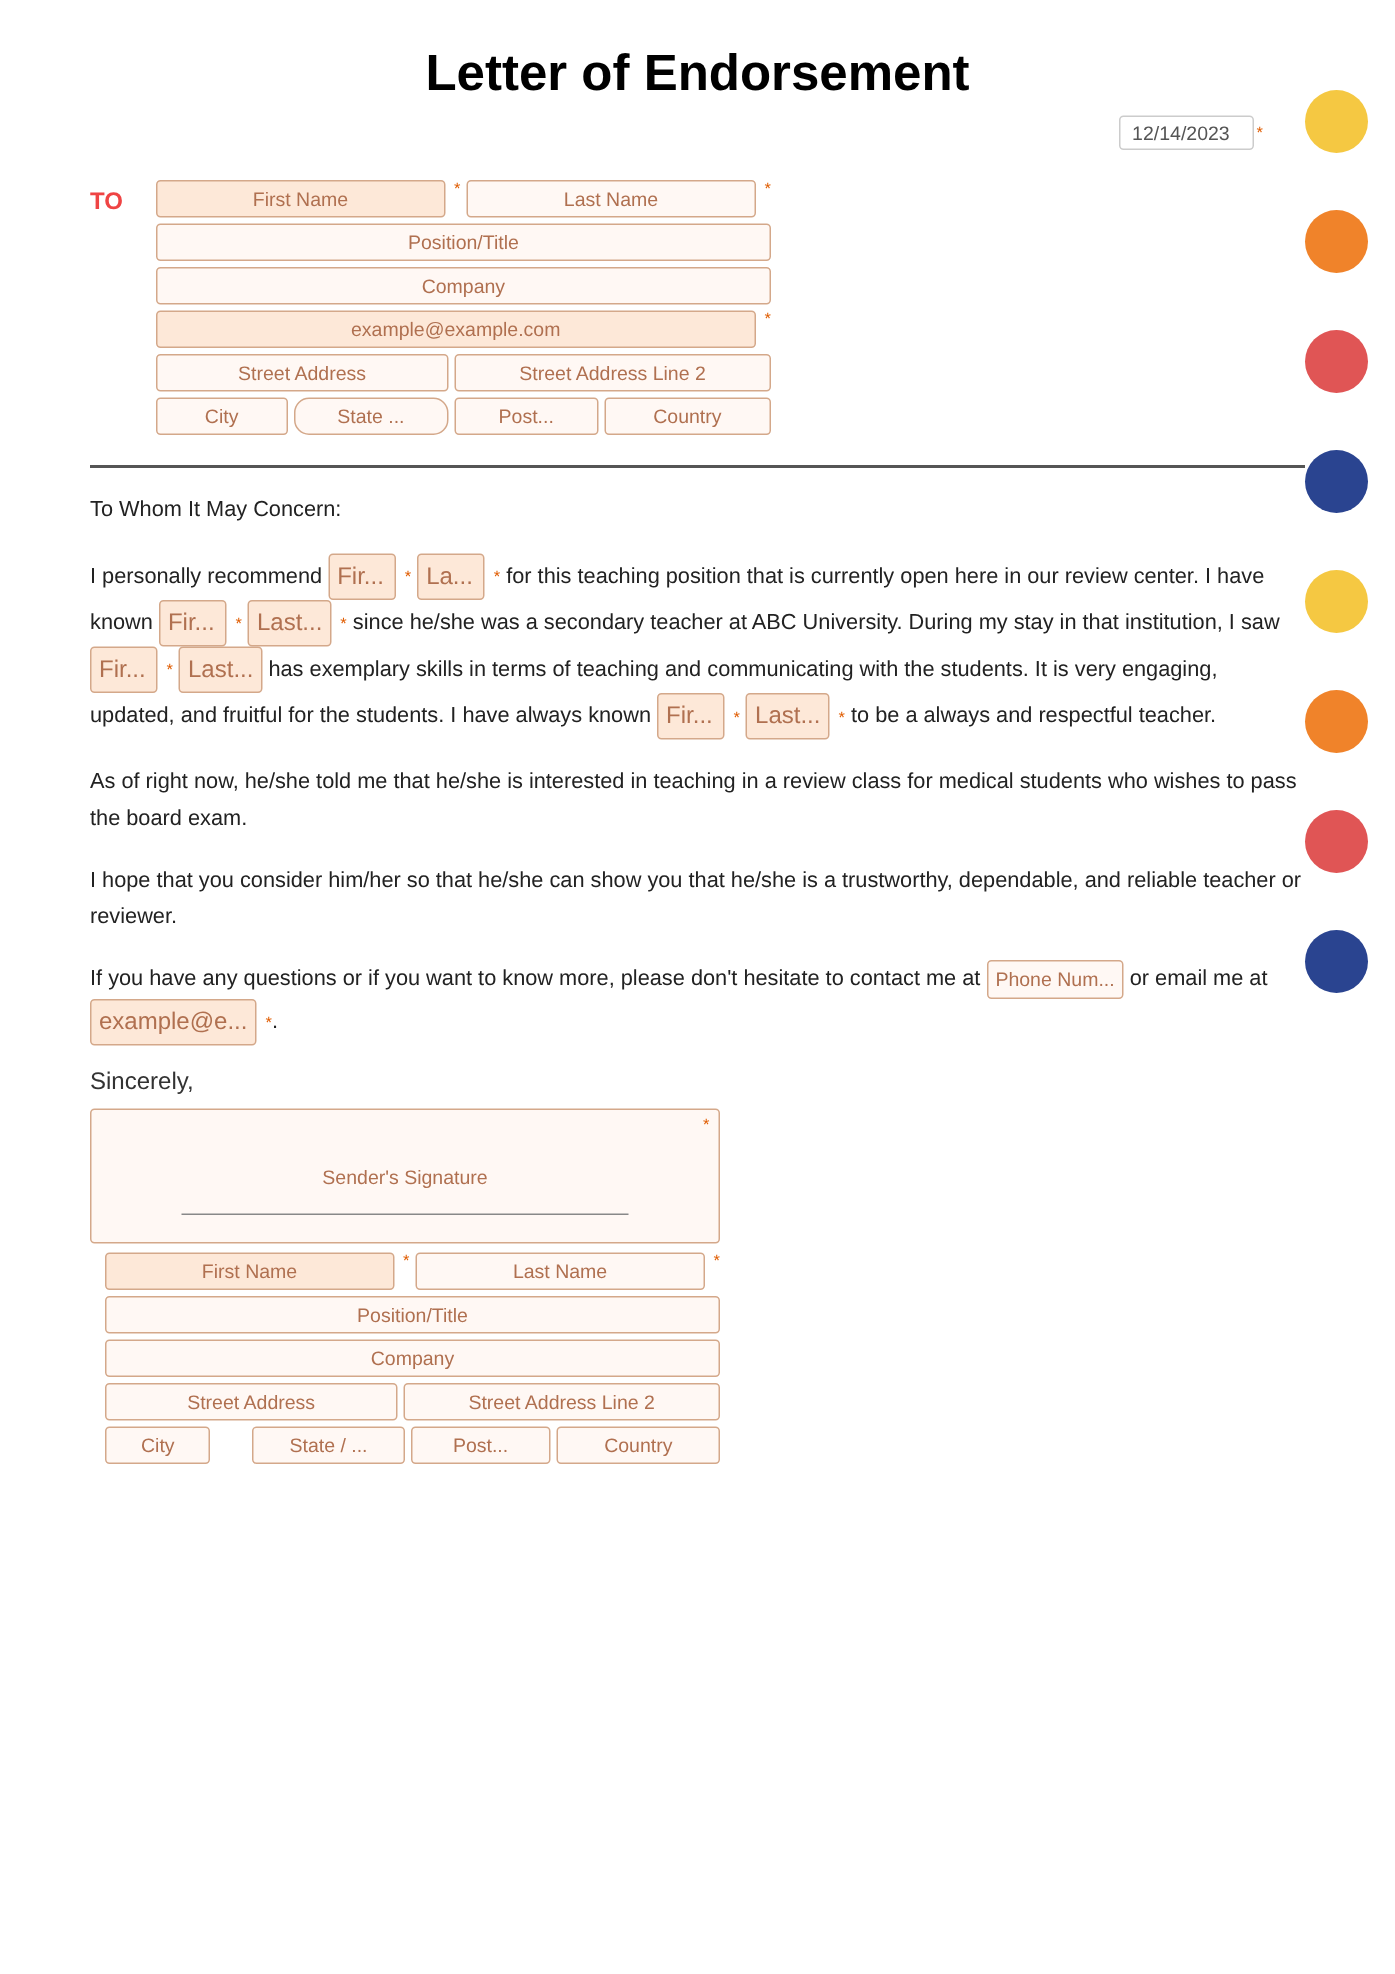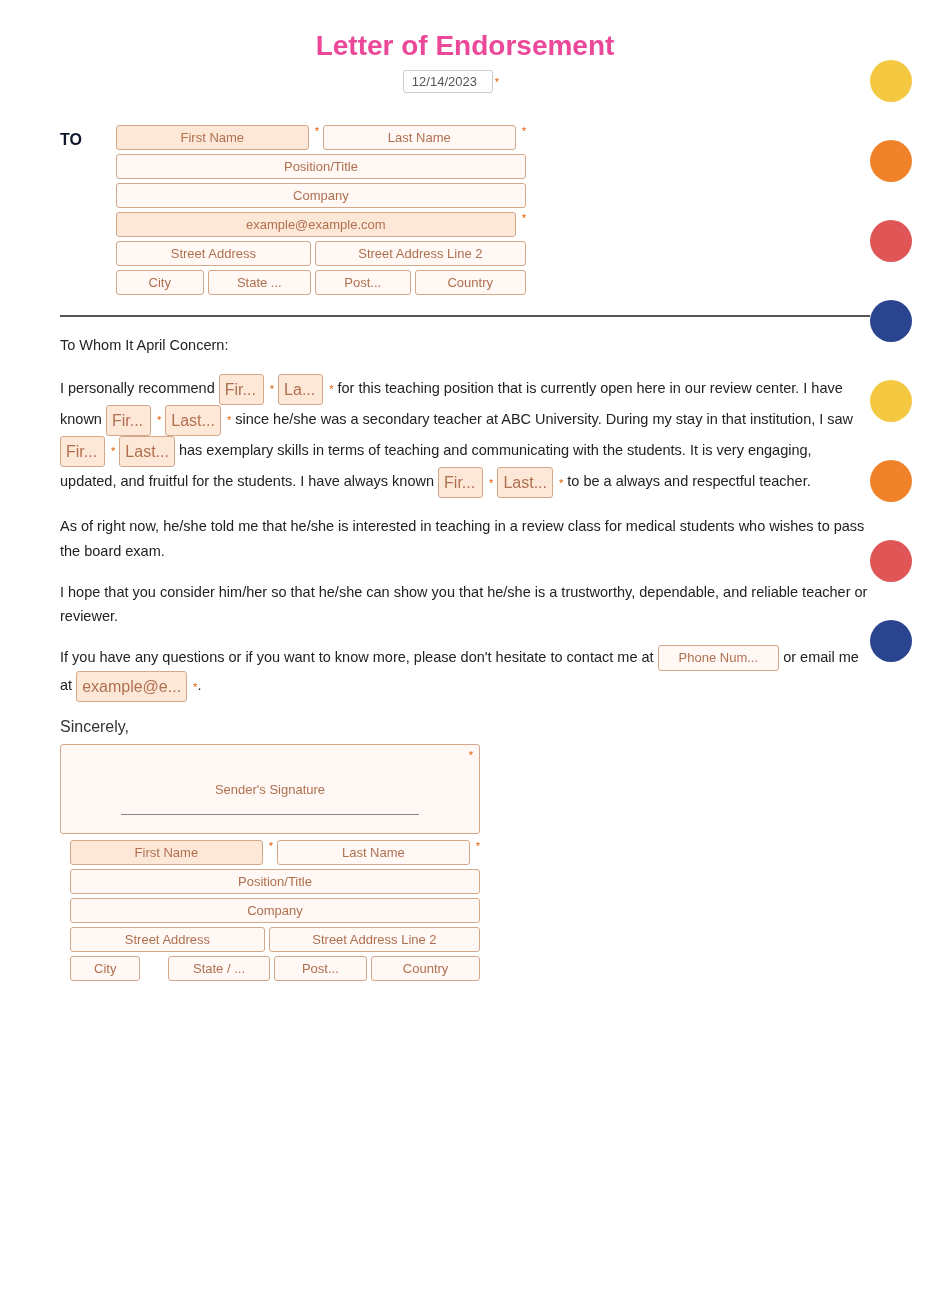--- a/index.html
+++ b/index.html
@@ -8,31 +8,31 @@
       background: #fff;
       width: 930px;
       min-height: 1316px;
       position: relative;
       padding: 30px 60px 40px 60px;
       color: #333;
     }
 
     .page-title {
       text-align: center;
-      font-size: 28px;
+      font-size: 34px;
       font-weight: bold;
-      color: #ec4899;
+      color: #000000;
       margin-bottom: 8px;
     }
 
     .date-row {
       display: flex;
-      justify-content: center;
+      justify-content: flex-end;
       align-items: center;
-      margin-bottom: 32px;
+      margin-bottom: 20px;
       padding-right: 28px;
     }
 
     .date-field {
       border: 1px solid #ccc;
       border-radius: 3px;
       padding: 3px 8px;
       font-size: 13px;
       color: #555;
       min-width: 90px;
@@ -68,22 +68,22 @@
     
     .to-section {
       display: flex;
       align-items: flex-start;
       margin-bottom: 20px;
     }
 
     .to-label {
       font-weight: bold;
       font-size: 16px;
-      color: #0f172a;
-      margin-right: 24px;
+      color: #ef4444;
+      margin-right: 12px;
       padding-top: 6px;
     }
 
     .address-fields {
       display: flex;
       flex-direction: column;
       gap: 4px;
       width: 420px;
     }
 
@@ -134,21 +134,21 @@
       background: #fde8d8;
       vertical-align: middle;
       min-width: 45px;
     }
 
     .inline-field-white {
       display: inline-flex;
       align-items: center;
       border: 1px solid #d4a88a;
       border-radius: 3px;
-      padding: 1px 20px;
+      padding: 1px 5px;
       font-size: 13px;
       color: #b07050;
       background: #fff8f4;
       vertical-align: middle;
       min-width: 85px;
     }
 
     
     .sincerely {
       font-size: 16px;
@@ -241,31 +241,31 @@
     </div>
 
 
     <div class="field-row">
       <span class="input-field" style="width:48%;">Street Address</span>
       <span class="input-field" style="width:52%;">Street Address Line 2</span>
     </div>
 
     <div class="field-row">
       <span class="input-field" style="width:22%;">City</span>
-      <span class="input-field" style="width:26%;">State ...</span>
+      <span class="input-field" style="width:26%;border-radius:10px;">State ...</span>
       <span class="input-field" style="width:24%;">Post...</span>
       <span class="input-field" style="width:28%;">Country</span>
     </div>
   </div>
 </div>
 
 <hr class="divider">
 
 <p class="body-text">
-  <span>To Whom It April Concern:</span>
+  <span>To Whom It May Concern:</span>
 </p>
 
 <p class="body-text">
   <span>I personally recommend </span>
   <span class="inline-field">Fir...</span>
   <span class="required-star">*</span>
   <span class="inline-field">La...</span>
   <span class="required-star">*</span>
   <span> for this teaching position that is currently open here in our review center. I have known </span>
   <span class="inline-field">Fir...</span>

